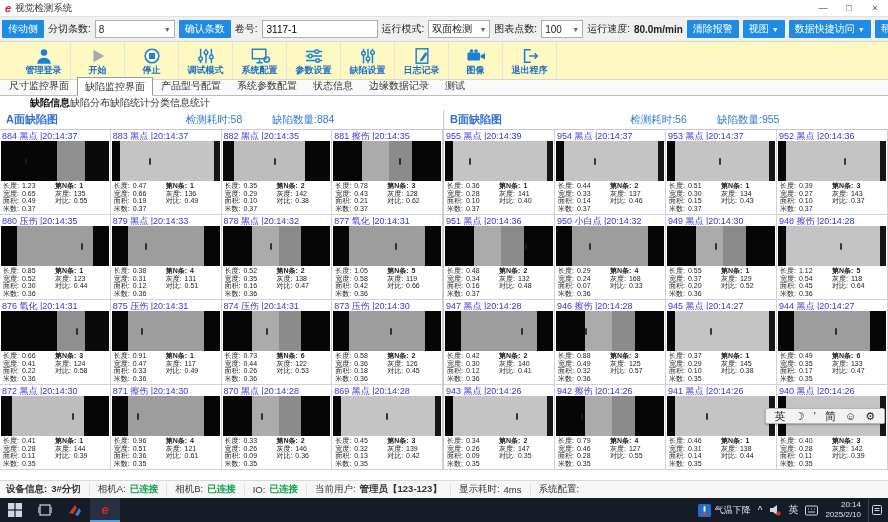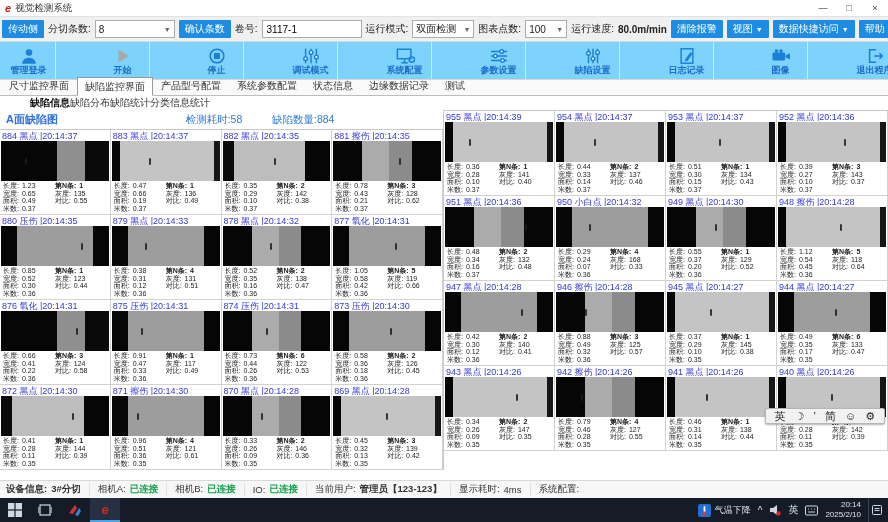--- a/index.html
+++ b/index.html
@@ -18,21 +18,21 @@
   .blue-btn{background:#1d8ce2;color:#fff;border:none;border-radius:1px;font-size:10px;padding:4px 6px;line-height:1;cursor:pointer;flex:none;}
   .tb-lbl{color:#222;flex:none;font-size:10px;}
   .combo{background:#fff;border:1px solid #abadb3;height:18px;display:flex;align-items:center;padding:0 3px;flex:none;}
   .combo .cval{flex:1;overflow:hidden;}
   .combo .carr{color:#666;font-size:7px;margin-left:4px;}
   .txt{background:#fff;border:1px solid #abadb3;height:18px;padding:0 4px;font-size:10px;flex:none;font-family:inherit;}
   .speed-val{font-weight:bold;flex:none;}
   .menu-arr{font-size:7px;margin-left:3px;}
 
   
-  .toolbar2{height:38px;background:#7dd3fc;border-bottom:1px solid #d6d6d6;display:flex;align-items:stretch;padding-left:2px;gap:40px;}
+  .toolbar2{height:38px;background:#fef9c3;border-bottom:1px solid #d6d6d6;display:flex;align-items:stretch;padding-left:17px;}
   .tb2-btn{background:none;border:none;border-right:1px solid #e4e4e4;min-width:54px;display:flex;flex-direction:column;align-items:center;justify-content:center;gap:1px;padding:2px 7px;cursor:pointer;}
   .tb2-icon{height:18px;display:flex;align-items:center;}
   .tb2-icon svg{height:18px;width:24px;}
   .tb2-label{font-size:9px;font-weight:bold;color:#1b6ec8;line-height:1;}
 
   
   .main-tabs{height:16px;display:flex;align-items:flex-end;border-bottom:1px solid #bdbdbd;background:#fafafa;padding-left:1px;font-size:10px;}
   .mtab{padding:2px 7px 1px;color:#333;border:1px solid transparent;cursor:pointer;}
   .mtab.active{background:#fff;border:1px solid #9a9a9a;border-bottom:1px solid #fff;margin-bottom:-1px;}
 
@@ -108,21 +108,21 @@
 
 <div class="toolbar1">
   <button class="blue-btn">传动侧</button>
   <span class="tb-lbl">分切条数:</span>
   <span class="combo" style="width:80px">
       <span class="cval">8</span>
       <span class="carr">▼</span>
     </span>
   <button class="blue-btn">确认条数</button>
   <span class="tb-lbl">卷号:</span>
-  <input class="txt" style="width: 100px;" value="3117-1">
+  <input class="txt" style="width: 116px;" value="3117-1">
   <span class="tb-lbl">运行模式:</span>
   <span class="combo" style="width:62px">
       <span class="cval">双面检测</span>
       <span class="carr">▼</span>
     </span>
   <span class="tb-lbl">图表点数:</span>
   <span class="combo" style="width:42px">
       <span class="cval">100</span>
       <span class="carr">▼</span>
     </span>
@@ -561,20 +561,25 @@
             <div class="mcol">
               <div class="mline bold"><span class="ml">第N条:</span><span class="mv">3</span></div>
               <div class="mline"><span class="ml">灰度:</span><span class="mv">139</span></div>
               <div class="mline"><span class="ml">对比:</span><span class="mv">0.42</span></div>
             </div>
           </div>
         </div>
       </div>
     </section>
     <section class="panel">
+      <div class="phead">
+        <span class="ptitle">B面缺陷图</span>
+        <span class="pmid"><span class="plbl">检测耗时:</span><span class="pval">56</span></span>
+        <span class="pright"><span class="plbl">缺陷数量:</span><span class="pval">955</span></span>
+      </div>
       <div class="pgrid">
         <div class="cell">
           <div class="chead">955 黑点 |20:14:39</div>
           <div class="cimg p2">
             <i class="speck" style="left: 22%;"></i>
           </div>
           <div class="cmeta">
             <div class="mcol">
               <div class="mline"><span class="ml">长度:</span><span class="mv">0.36</span></div>
               <div class="mline"><span class="ml">宽度:</span><span class="mv">0.28</span></div>

